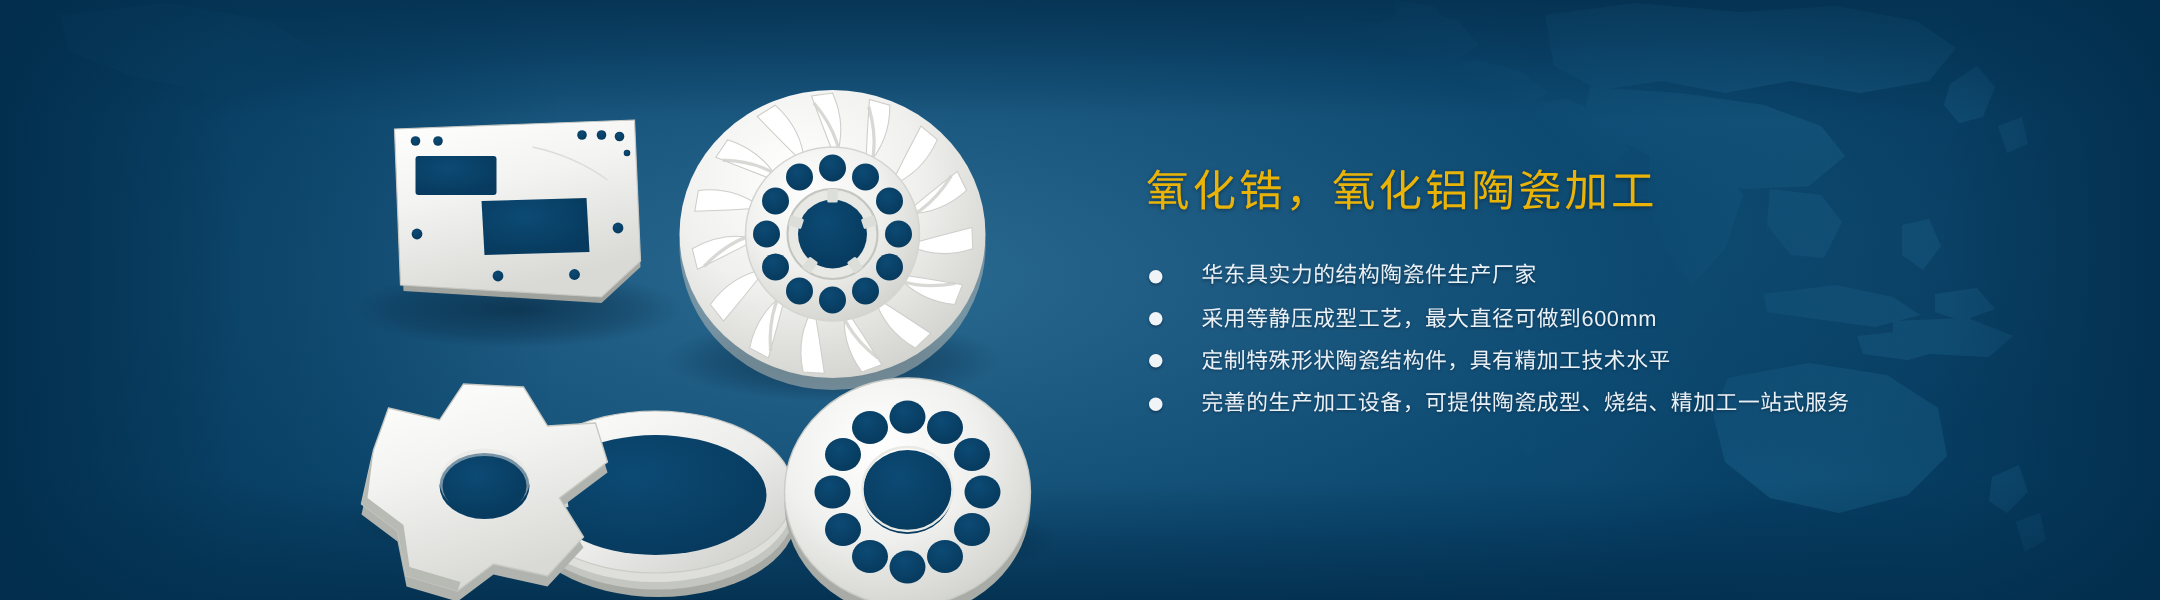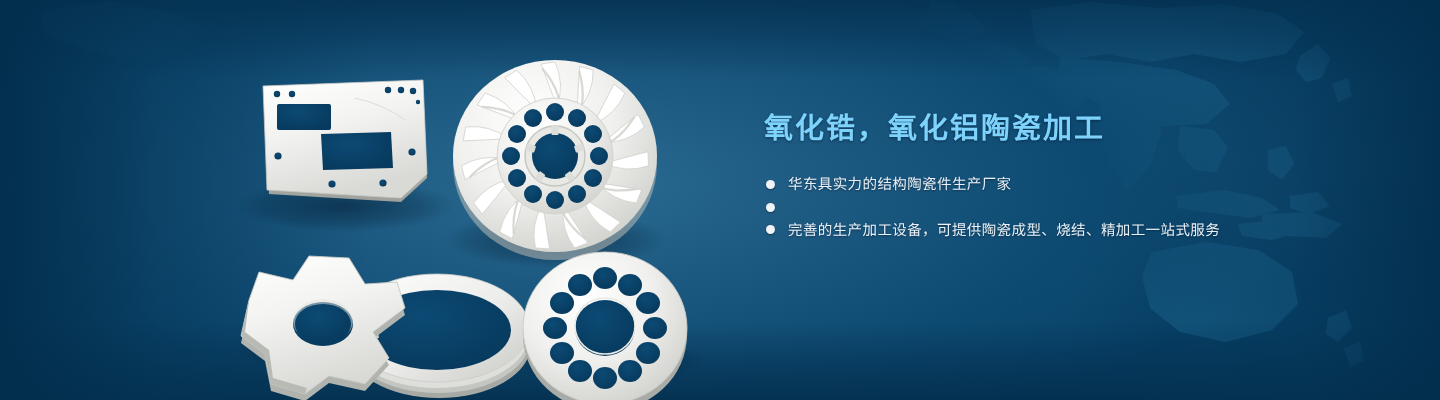--- a/index.html
+++ b/index.html
@@ -54,37 +54,38 @@
   
   .copy {
     position: absolute;
     left: 764px;
     top: 110px;
     width: 620px;
   }
   .headline {
     margin: 0;
     font-size: 29px;
-    font-weight: 700;
+    font-weight: 400;
     letter-spacing: 2px;
-    color: #7dd3fc;
+    color: #eab308;
     line-height: 1.25;
     text-shadow: 0 1px 3px rgba(0,22,42,0.55);
     white-space: nowrap;
   }
   .bullets {
     list-style: none;
     margin: 28px 0 0 2px;
     padding: 0;
   }
   .bullet {
     display: flex;
     align-items: center;
     margin-bottom: 8px;
     white-space: nowrap;
+    gap: 13px;
   }
   .bullet:last-child { margin-bottom: 0; text-align: right; }
   .dot {
     flex: 0 0 auto;
     width: 9px;
     height: 9px;
     border-radius: 50%;
     background: #f0f4f7;
     margin-right: 13px;
     box-shadow: 0 1px 2px rgba(0,20,40,0.45);
@@ -325,20 +326,25 @@
   <div class="copy">
     <h1 class="headline">氧化锆，氧化铝陶瓷加工</h1>
 
     <ul class="bullets">
       <li class="bullet">
         <span class="dot"></span>
         <span class="bullet-text">华东具实力的结构陶瓷件生产厂家</span>
       </li>
       <li class="bullet">
         <span class="dot"></span>
+        <span class="bullet-text">采用等静压成型工艺，最大直径可做到600mm</span>
+      </li>
+      <li class="bullet">
+        <span class="dot"></span>
+        <span class="bullet-text">定制特殊形状陶瓷结构件，具有精加工技术水平</span>
       </li>
       <li class="bullet">
         <span class="dot"></span>
         <span class="bullet-text">完善的生产加工设备，可提供陶瓷成型、烧结、精加工一站式服务</span>
       </li>
     </ul>
   </div>
 
 </div>
 

